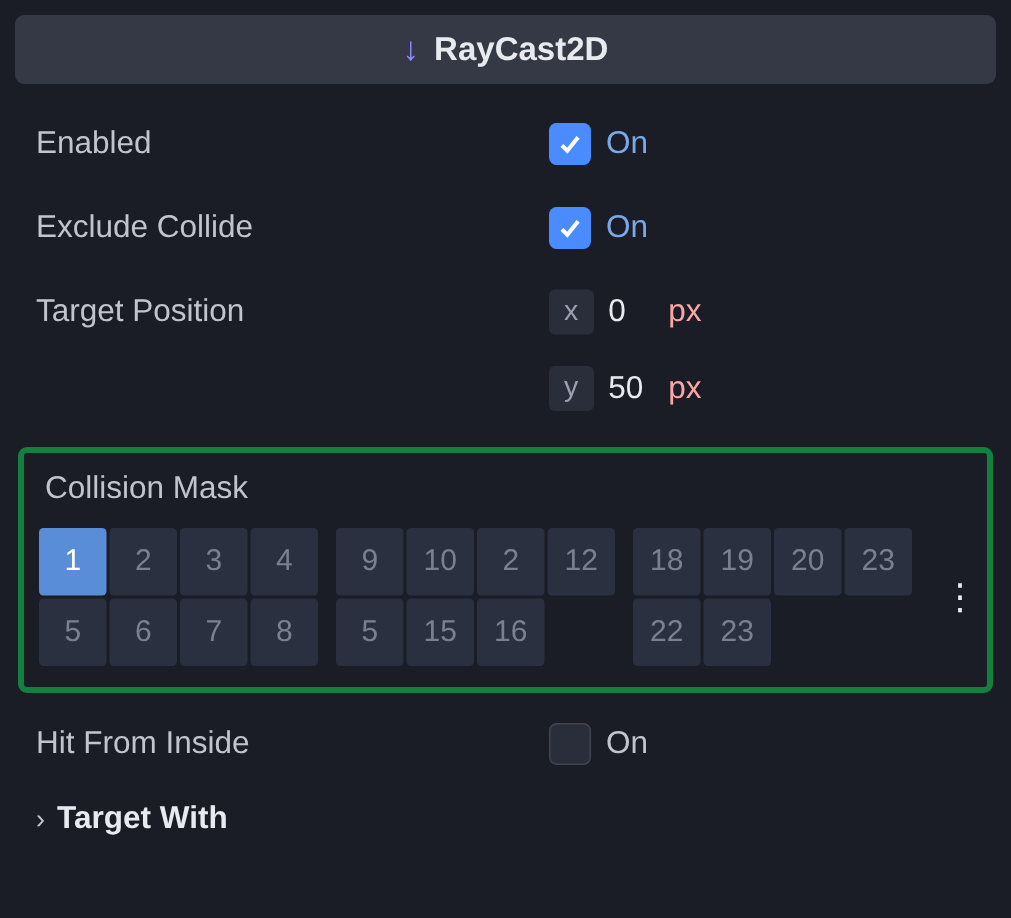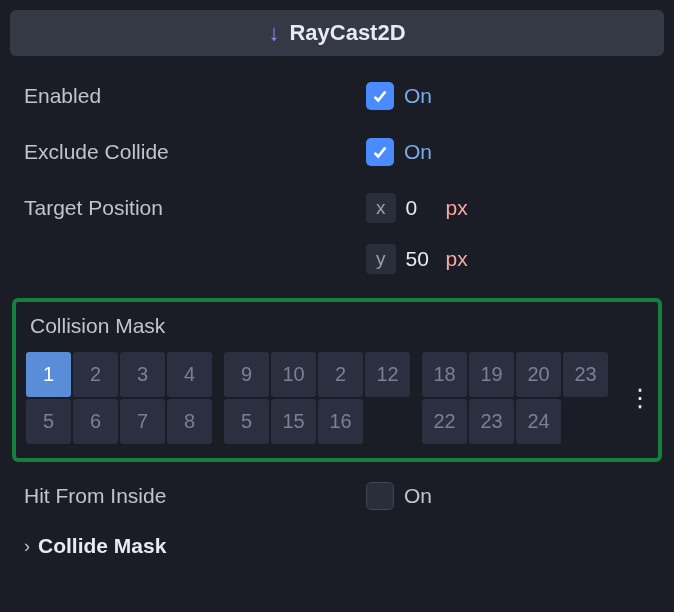--- a/index.html
+++ b/index.html
@@ -242,34 +242,33 @@
             <div class="mask-cell">15</div>
             <div class="mask-cell">16</div>
           </div>
           <div class="mask-group">
             <div class="mask-cell">18</div>
             <div class="mask-cell">19</div>
             <div class="mask-cell">20</div>
             <div class="mask-cell">23</div>
             <div class="mask-cell">22</div>
             <div class="mask-cell">23</div>
-            <div class="mask-cell">24</div>
           </div>
         </div>
       <span class="mask-menu">⋮</span>
       <span class="mask-expand">⌄</span>
     </div>
   </div>
 
   <div class="prop-row">
     <div class="prop-label">Hit From Inside</div>
     <div class="prop-value">
       <div class="checkbox unchecked"></div>
       <span class="on-label muted">On</span>
     </div>
   </div>
 
   <div class="expand-row">
     <span class="expand-arrow">›</span>
-    <span class="expand-label">Collide Mask</span>
+    <span class="expand-label">Target With</span>
   </div>
 
 </div>
 
 </body></html>

